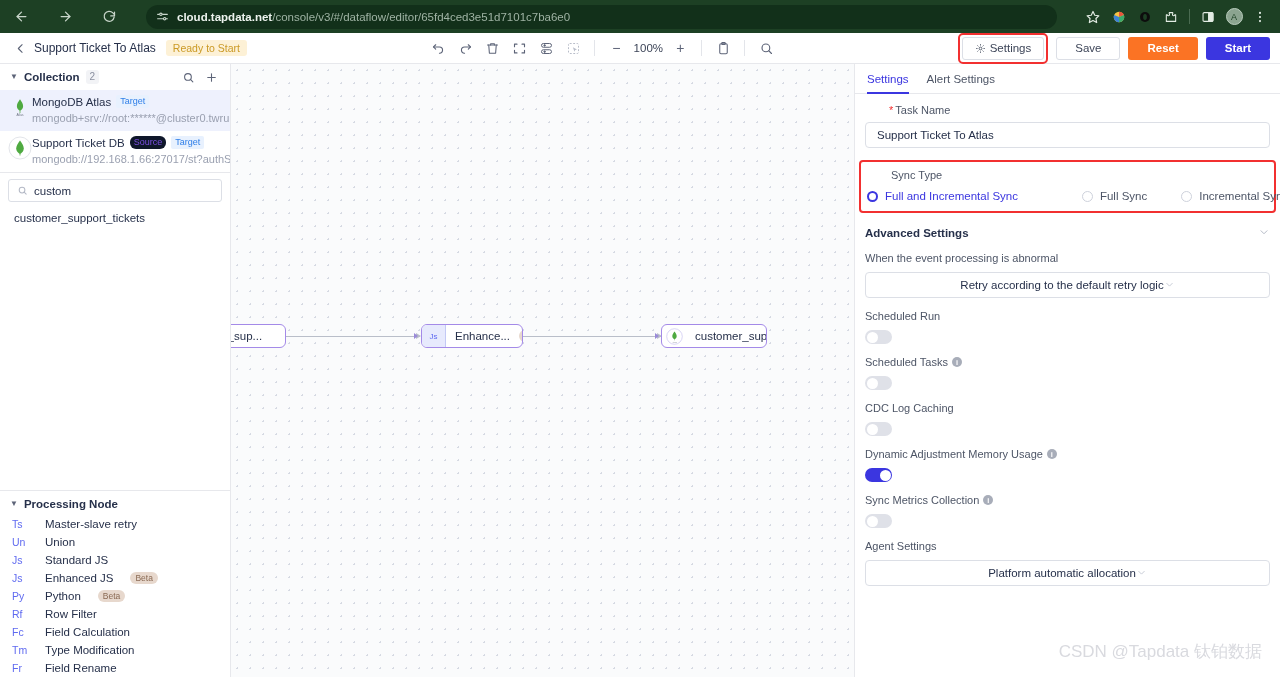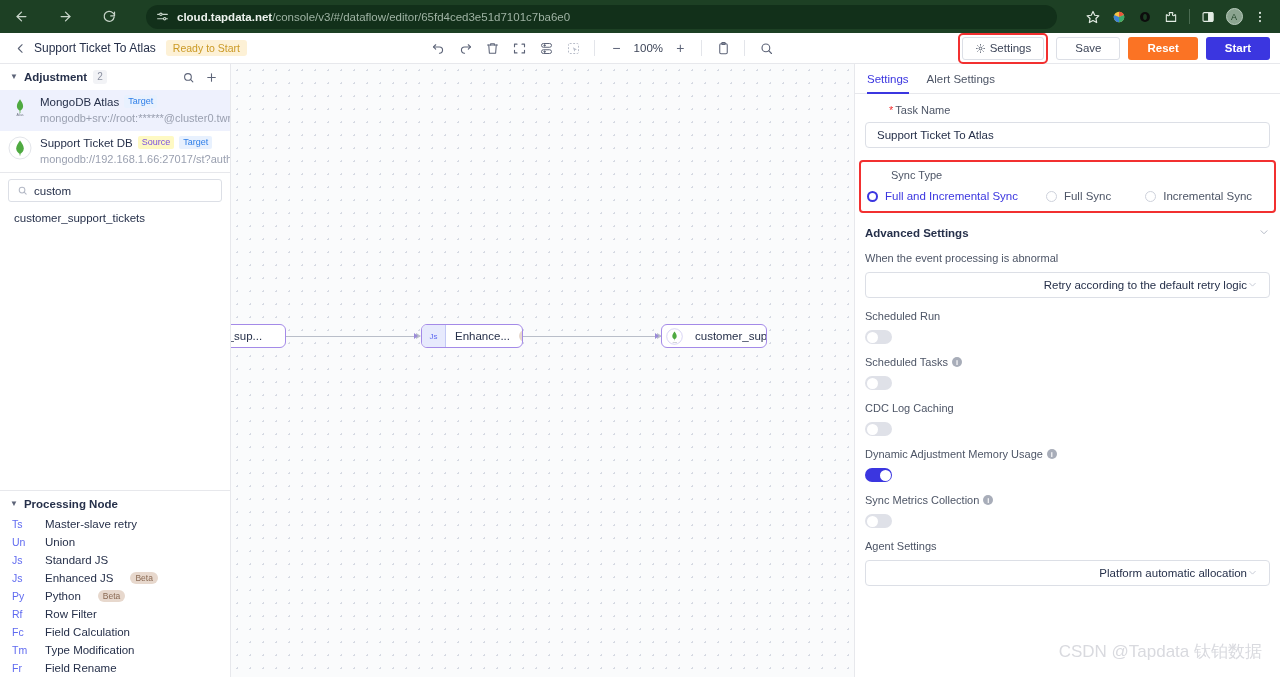--- a/index.html
+++ b/index.html
@@ -99,32 +99,32 @@
     border-radius: 3px; padding: 0 4px; line-height: 14px;
   }
   .sec-actions { margin-left: auto; display: flex; align-items: center; gap: 5px; }
   .act-ico {
     width: 18px; height: 18px; display: flex; align-items: center;
     justify-content: center; color: #5d6478; border-radius: 3px;
   }
   .act-ico.active { background: #eceaff; color: #3b36e0; }
 
   .conn-item {
-    display: flex; gap: 8px; padding: 5px 10px 5px 8px; align-items: flex-start;
+    display: flex; gap: 0; padding: 5px 10px 5px 8px; align-items: flex-start;
   }
   .conn-item.sel { background: #eef1fd; }
   .conn-logo { width: 24px; height: 24px; flex: none; display:flex; align-items:center; justify-content:center; }
   .conn-body { min-width: 0; flex: 1; }
   .conn-row1 { display: flex; align-items: center; gap: 5px; }
   .conn-name { font-size: 11.5px; color: #26304a; white-space: nowrap; }
   .tag {
     font-size: 9px; padding: 0 4px; border-radius: 2px; line-height: 13px; white-space: nowrap;
   }
   .tag-target { background: #e8f1fe; color: #2f7fe8; }
-  .tag-source { background: #fef9c3; color: #7a4fe0; }
+  .tag-source { background: #0f172a; color: #7a4fe0; border-radius: 6px; }
   .conn-uri {
     font-size: 11px; color: #9aa0b0; white-space: nowrap;
     overflow: hidden; text-overflow: ellipsis; margin-top: 1px;
   }
 
   .table-search {
     margin: 6px 8px; height: 23px; border: 1px solid #dcdfe6; border-radius: 3px;
     display: flex; align-items: center; gap: 6px; padding: 0 8px;
   }
   .table-search .sic { color: #b4b9c6; display:flex; }
@@ -203,31 +203,31 @@
   .field-label { font-size: 11px; color: #4d5566; margin-bottom: 6px; margin-left: 24px; }
   .req-star { color: #f23030; margin-right: 2px; }
   .text-input {
     height: 26px; border: 1px solid #dcdfe6; border-radius: 4px;
     display: flex; align-items: center; padding: 0 11px;
     font-size: 11.5px; color: #26304a;
   }
   .select-box {
     height: 26px; border: 1px solid #dcdfe6; border-radius: 4px;
     display: flex; align-items: center; padding: 0 11px;
-    font-size: 11.5px; color: #26304a; justify-content: flex-end;
+    font-size: 11.5px; color: #26304a; justify-content: center;
   }
   .sel-chev { color: #c3c7d2; font-size: 9px; }
 
   .sync-box {
     border: 2px solid #f23030; border-radius: 4px; padding: 7px 6px 9px 6px;
     margin: 12px -6px 0 -6px;
   }
   .radio-row { display: flex; align-items: center; gap: 0; margin-top: 9px; }
   .radio-opt { display: flex; align-items: center; gap: 7px; }
-  .radio-opt.r2 { margin-left: 28px; }
+  .radio-opt.r2 { margin-left: 64px; }
   .radio-opt.r3 { margin-left: 34px; }
   .radio {
     width: 11px; height: 11px; border-radius: 50%;
     border: 1.5px solid #ced2dc; flex: none; background: #fff;
   }
   .radio.on { border-color: #3b36e0; border-width: 2.5px; }
   .radio-lbl { font-size: 11.5px; color: #4d5566; white-space: nowrap; }
   .radio-lbl.on { color: #3b36e0; }
 
   .adv-head {
@@ -426,21 +426,21 @@
     <div class="btn btn-start">Start</div>
   </div>
 </div>
 
 <div class="body-wrap">
 
   <div class="sidebar">
 
     <div class="sec-head">
       <span class="caret">▼</span>
-      <span class="sec-title">Adjustment</span>
+      <span class="sec-title">Collection</span>
       <span class="sec-count">2</span>
       <span class="sec-actions">
         <span class="act-ico">
           <svg width="13" height="13" viewBox="0 0 24 24" fill="none" stroke="currentColor" stroke-width="2" stroke-linecap="round">
               <circle cx="11" cy="11" r="6.2"></circle>
               <line x1="15.6" y1="15.6" x2="20" y2="20"></line>
             </svg>
         </span>
         <span class="act-ico">
           <svg width="13" height="13" viewBox="0 0 24 24" fill="none" stroke="currentColor" stroke-width="2" stroke-linecap="round">

